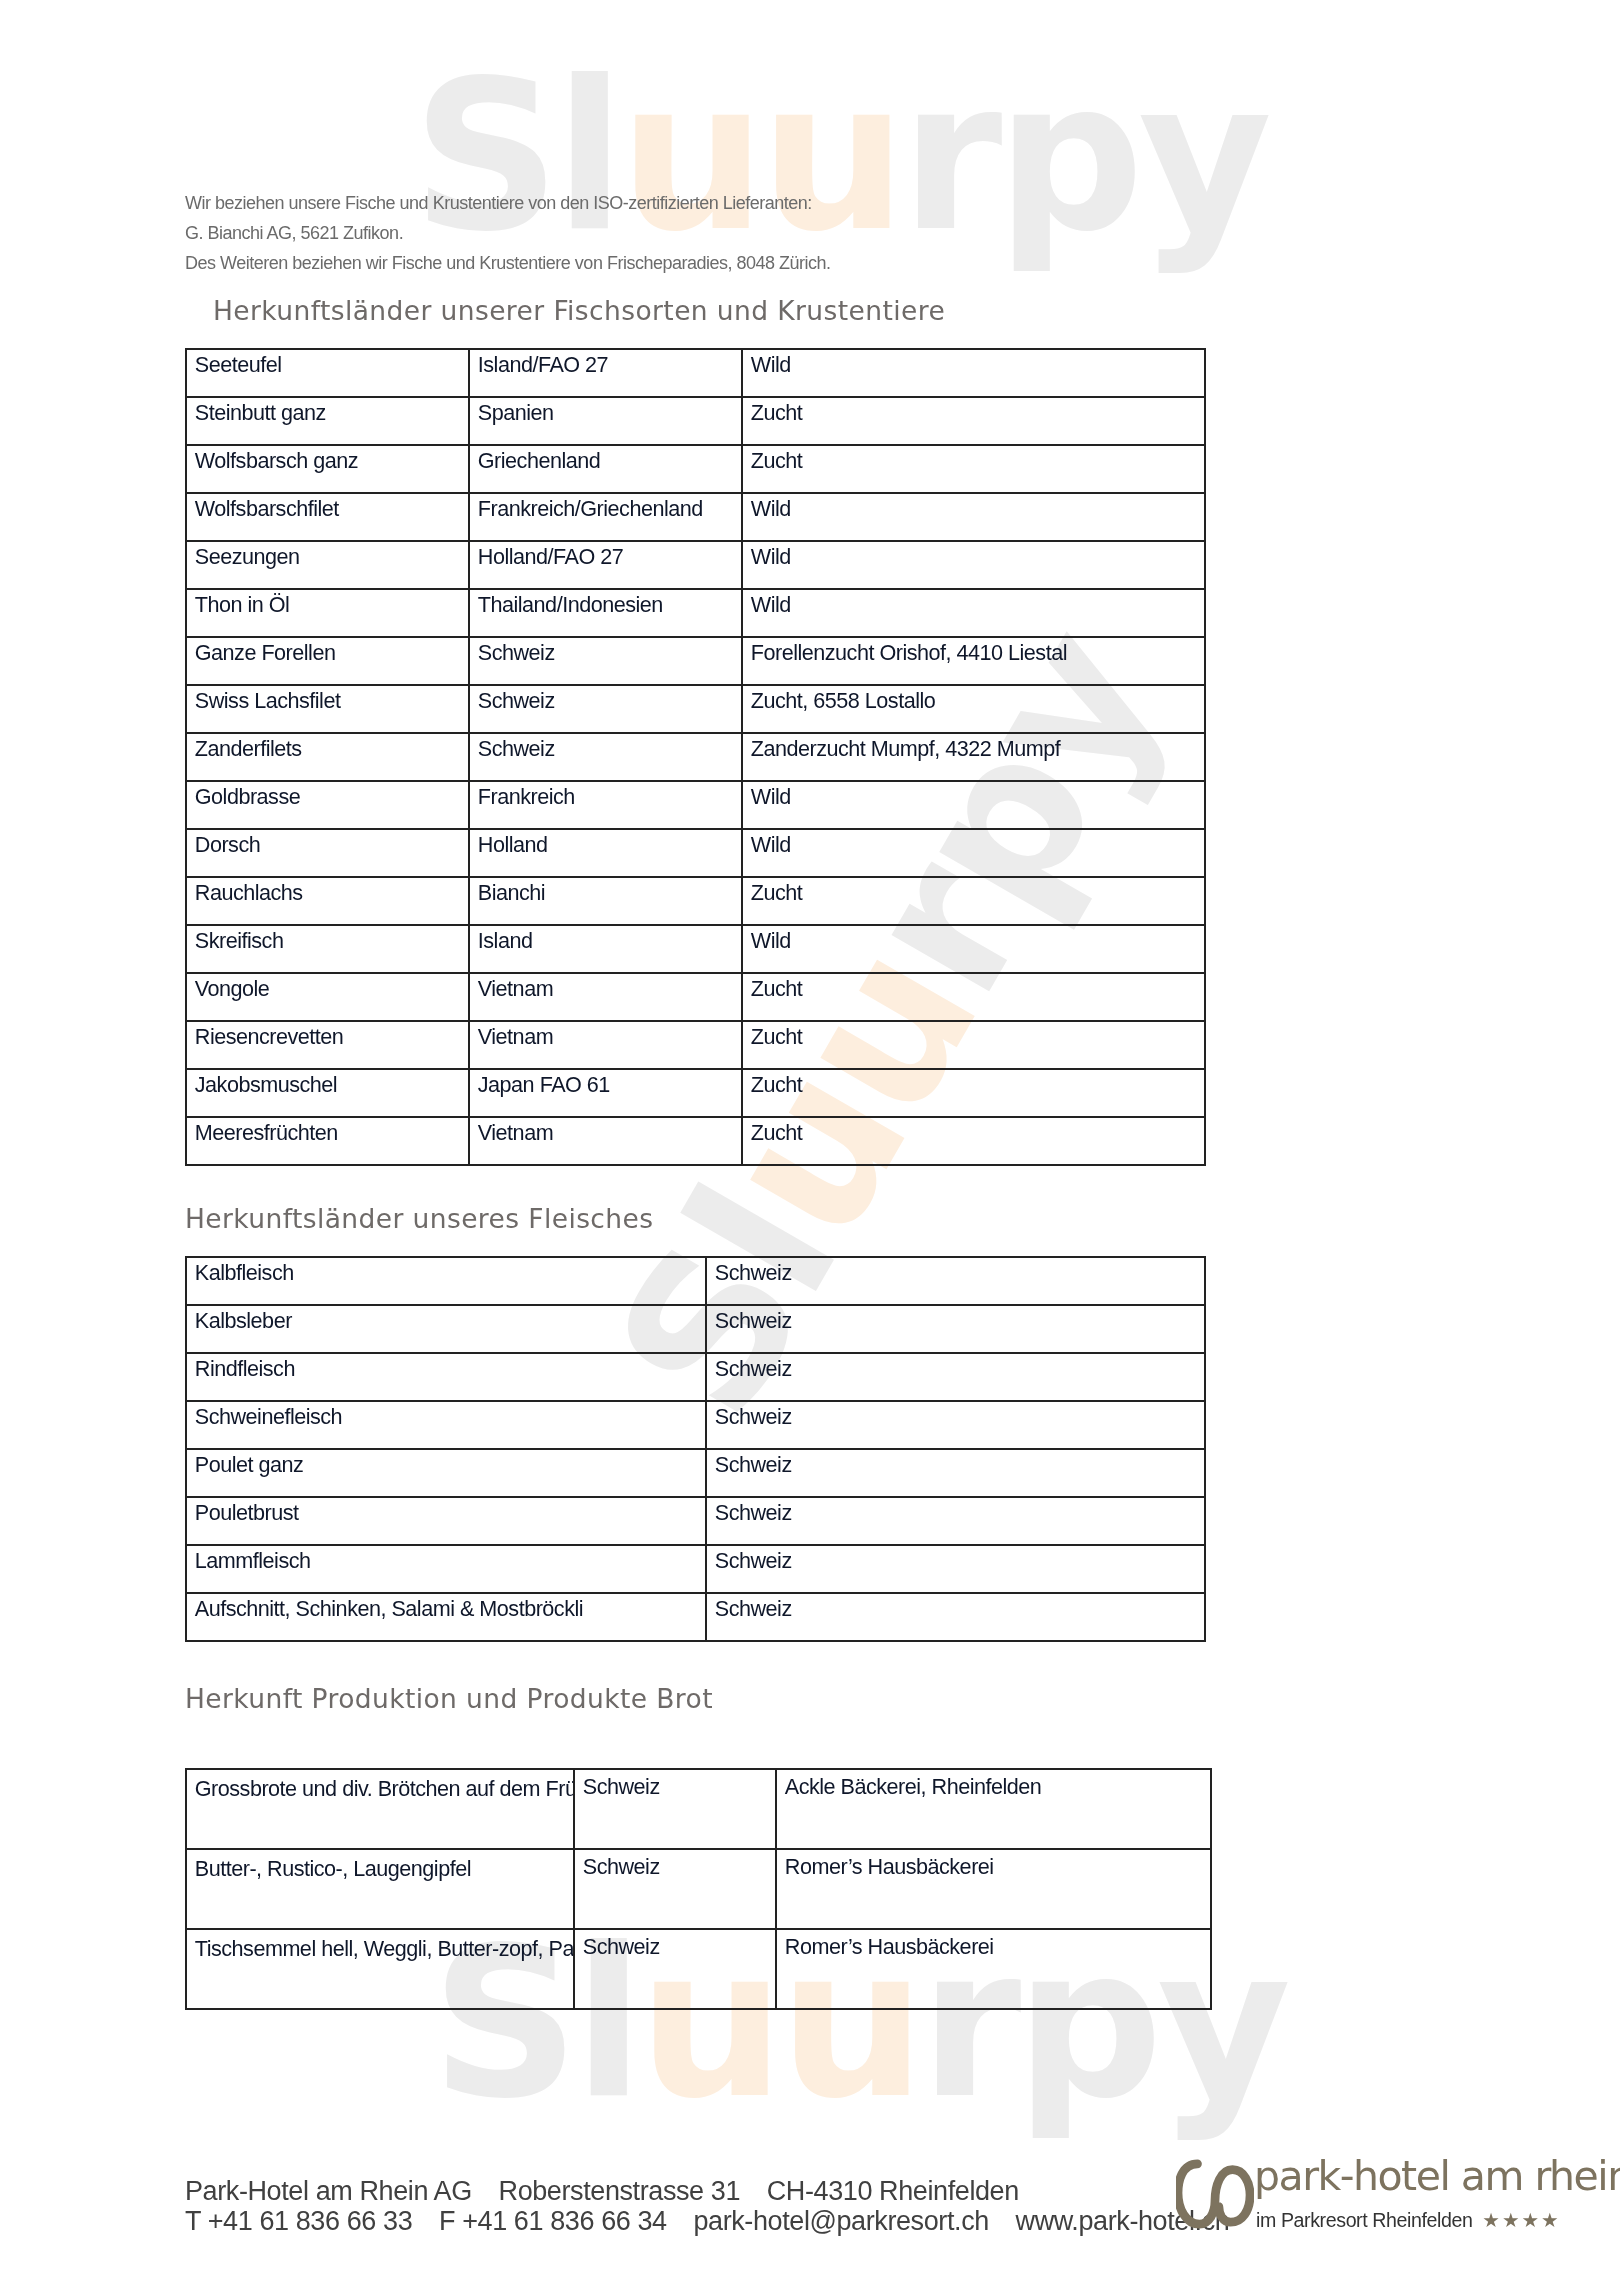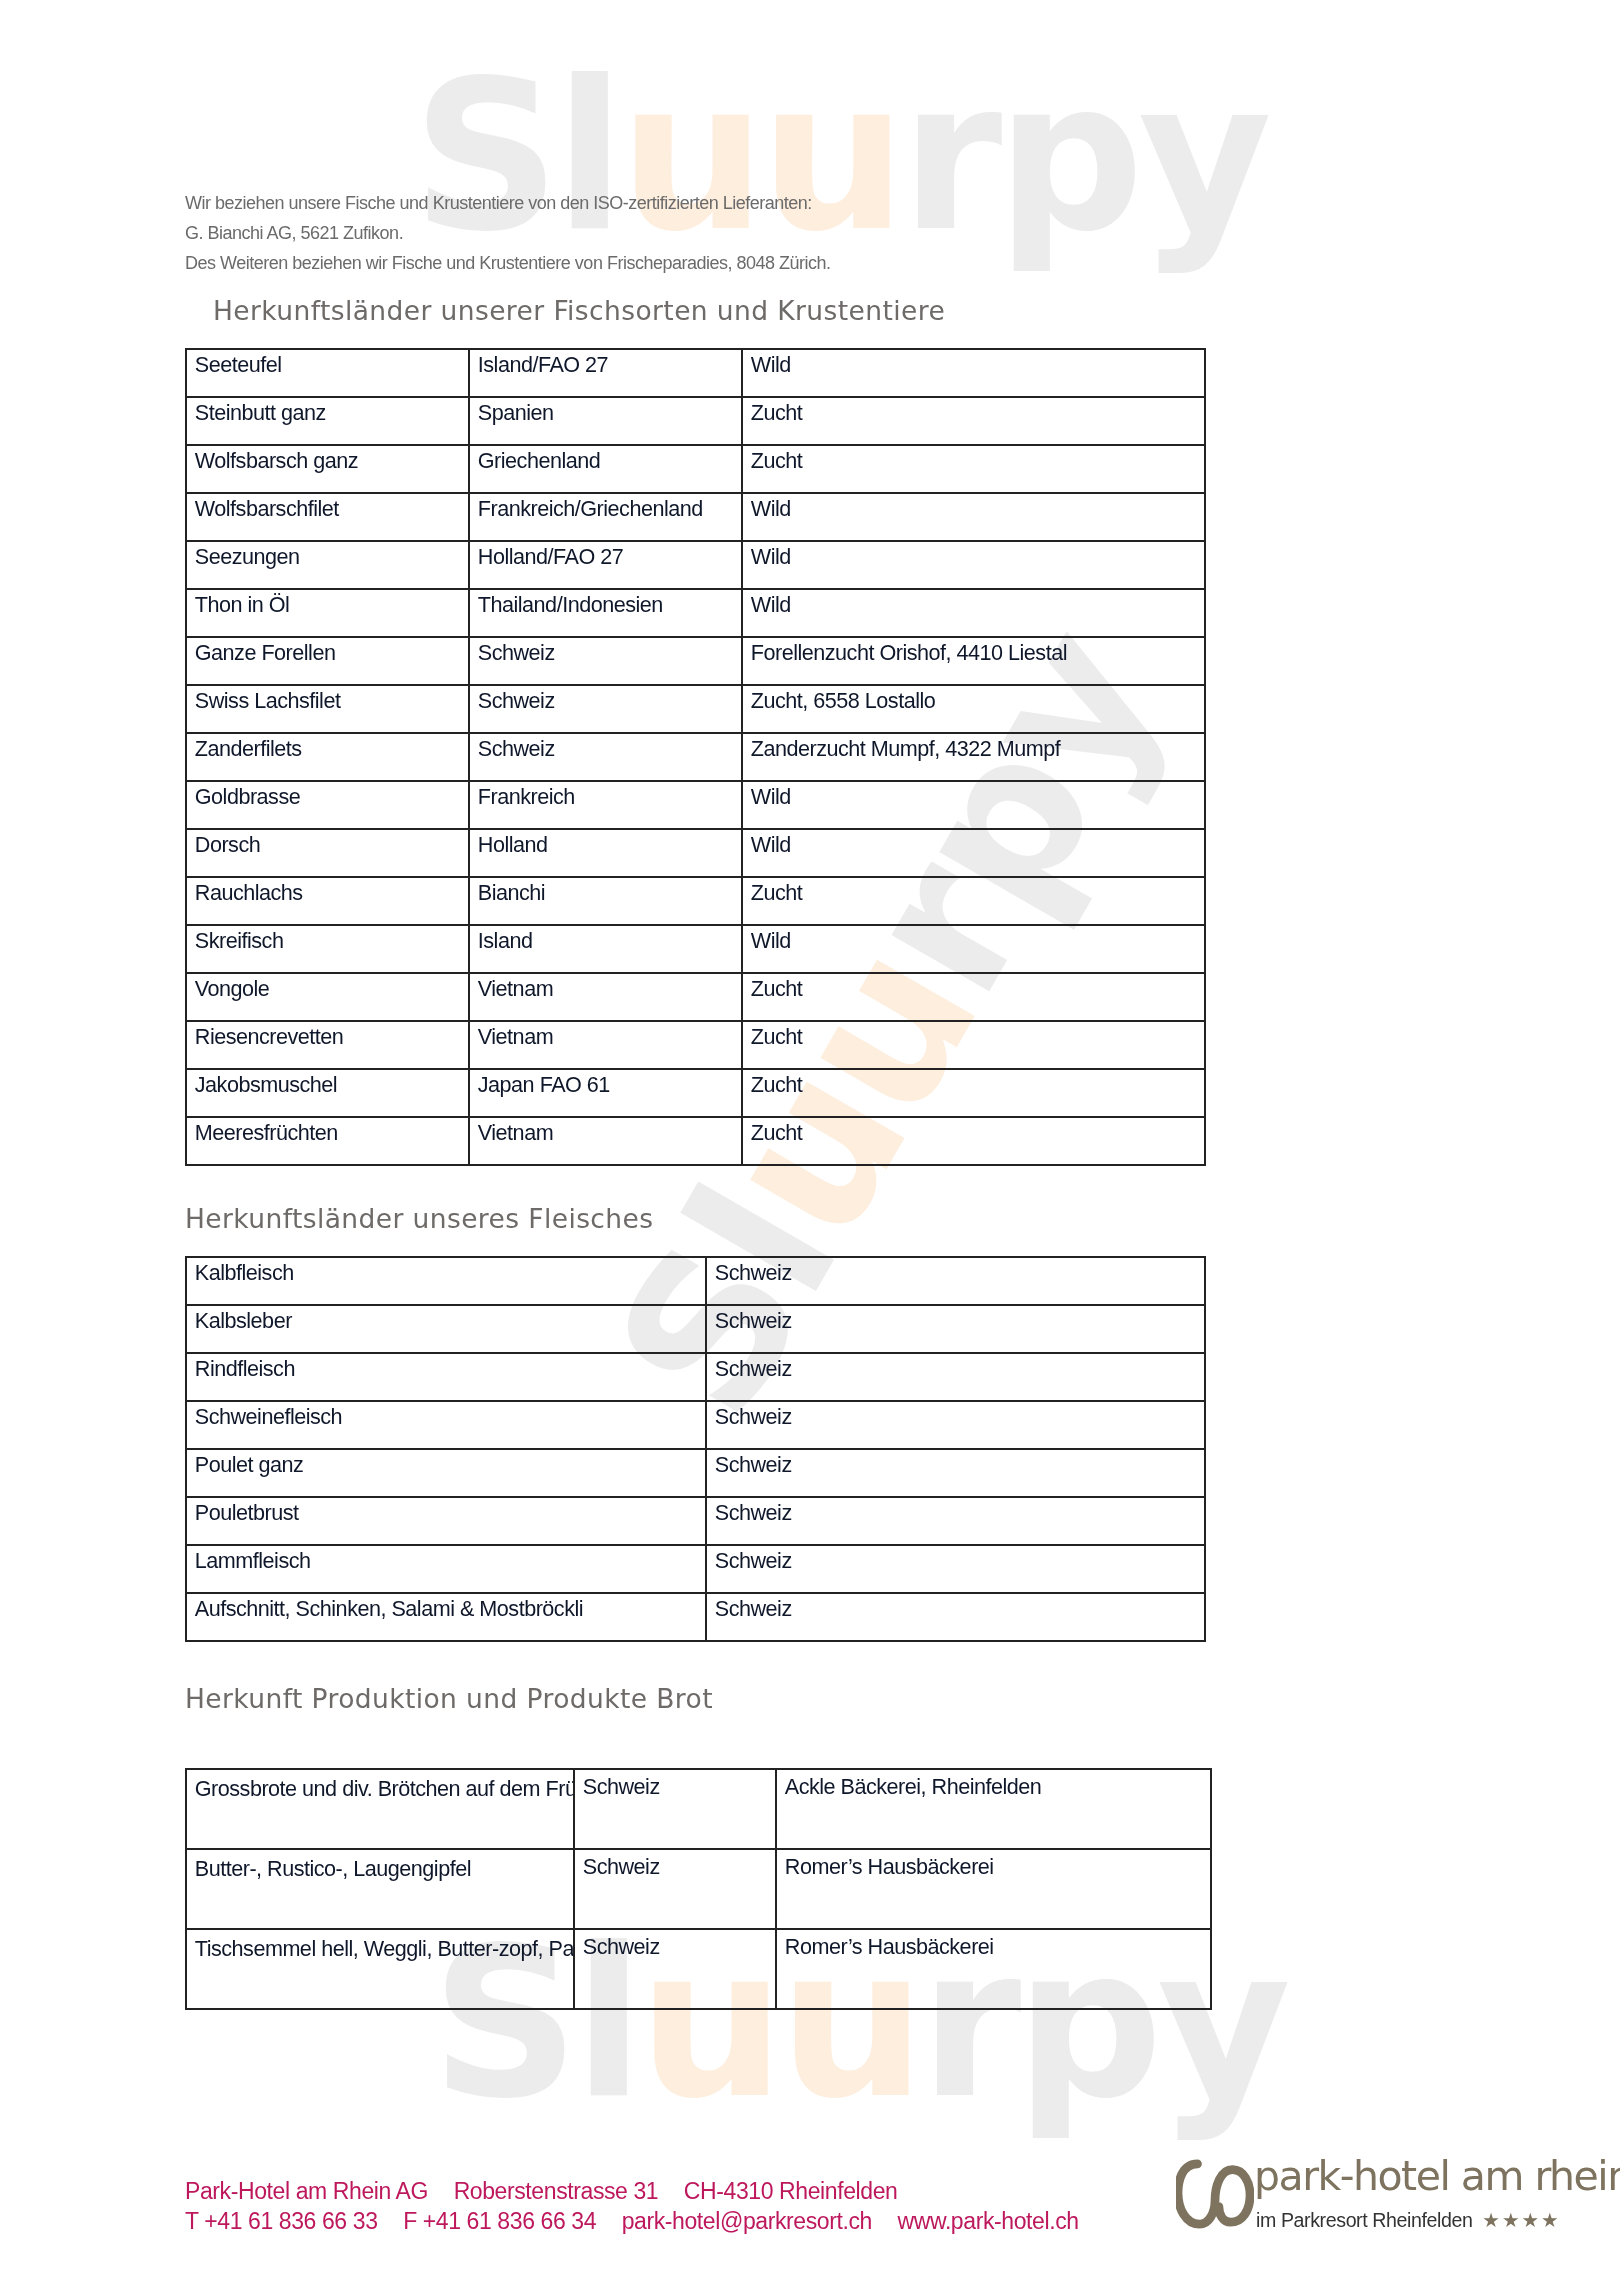--- a/index.html
+++ b/index.html
@@ -32,21 +32,21 @@
   table.grid td { border: 2px solid #222222; padding: 2px 7.8px 0 7.8px; vertical-align: top;
                   white-space: nowrap; overflow: hidden; }
   .t-fish { left: 185px; top: 348px; width: 1019px; }
   .t-fish td { height: 44px; }
   .t-meat { left: 185px; top: 1256px; width: 1019px; padding-left: 28px; }
   .t-meat td { height: 44px; }
   .t-bread { left: 185px; top: 1768px; width: 1025px; }
   .t-bread td { height: 74px; vertical-align: middle; white-space: normal; line-height: 29px; }
   .t-bread td.first { vertical-align: top; padding-top: 3.9px; }
 
-  .footer { left: 185px; top: 2176px; font-size: 23px; line-height: 30px; color: #be185d; letter-spacing: -0.4px; }
+  .footer { left: 185px; top: 2176px; font-size: 27px; line-height: 30px; color: #404040; letter-spacing: -0.4px; }
   .footer div { white-space: nowrap; }
   .footer .gap { display: inline-block; width: 19.6px; }
 
   .logo { left: 1176px; top: 2152px; width: 412px; height: 98px; }
   .logo-mark { position: absolute; left: 0; top: 3.9px; width: 78px; height: 74px; }
   .logo-name { position: absolute; left: 78px; top: 0px; font-size: 41px; color: #7d735f;
                font-family: "DejaVu Sans", sans-serif; letter-spacing: -1.5px; white-space: nowrap; }
   .logo-sub { position: absolute; left: 80px; top: 57px; font-size: 19.6px; color: #333333;
               white-space: nowrap; letter-spacing: -0.4px; }
   .logo-stars { color: #7d735f; margin-left: 9.8px; letter-spacing: 2px; font-size: 19.6px; }

